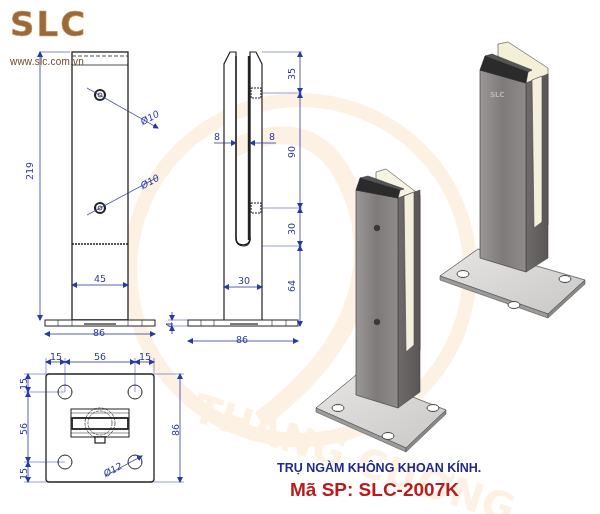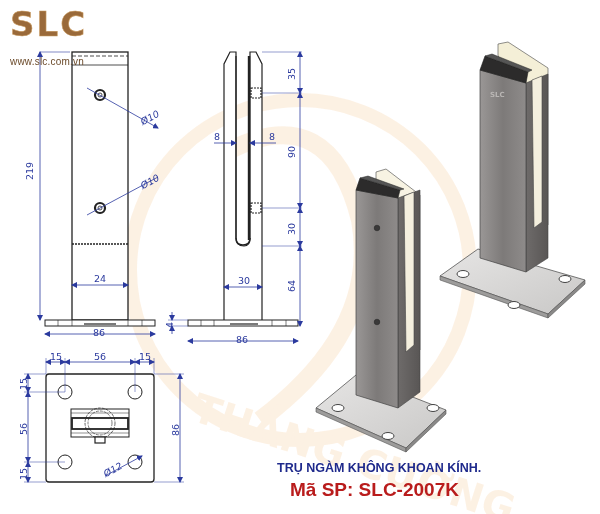--- a/index.html
+++ b/index.html
@@ -195,21 +195,21 @@
       <text x="490" y="97" font-size="7" fill="#b9b6b4" font-weight="bold">SLC</text>
     </g>
   </svg>
 
   
   <div style="position:absolute;left:0;top:0;width:600px;height:514px;color:#2b3a9e;font-family:'DejaVu Sans',sans-serif;font-size:9.5px;">
 
     <span style="position:absolute;left:24px;top:180px;transform:rotate(-90deg);transform-origin:left top;">219</span>
     <span style="position:absolute;left:140px;top:112px;transform:rotate(-28deg);font-style:italic;">Ø10</span>
     <span style="position:absolute;left:140px;top:176px;transform:rotate(-28deg);font-style:italic;">Ø10</span>
-    <span style="position:absolute;left:94px;top:273px;">24</span>
+    <span style="position:absolute;left:94px;top:273px;">45</span>
     <span style="position:absolute;left:93px;top:327px;">86</span>
 
     <span style="position:absolute;left:286px;top:80px;transform:rotate(-90deg);transform-origin:left top;">35</span>
     <span style="position:absolute;left:286px;top:158px;transform:rotate(-90deg);transform-origin:left top;">90</span>
     <span style="position:absolute;left:286px;top:235px;transform:rotate(-90deg);transform-origin:left top;">30</span>
     <span style="position:absolute;left:286px;top:292px;transform:rotate(-90deg);transform-origin:left top;">64</span>
     <span style="position:absolute;left:214px;top:131px;">8</span>
     <span style="position:absolute;left:269px;top:131px;">8</span>
     <span style="position:absolute;left:238px;top:275px;">30</span>
     <span style="position:absolute;left:164px;top:328px;transform:rotate(-90deg);transform-origin:left top;">4</span>

